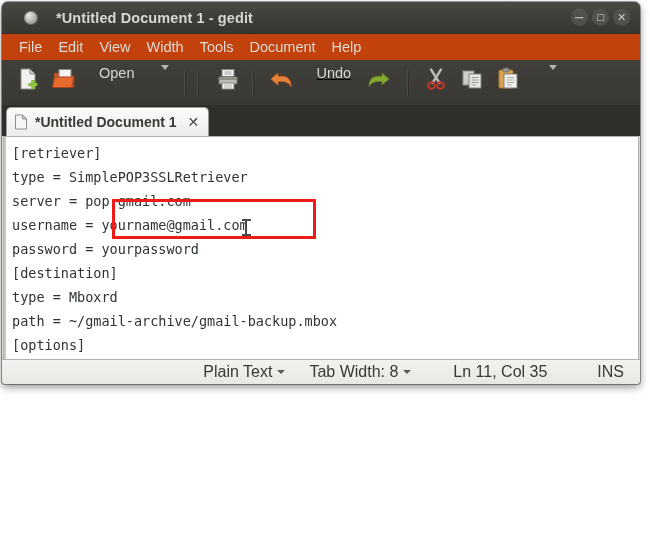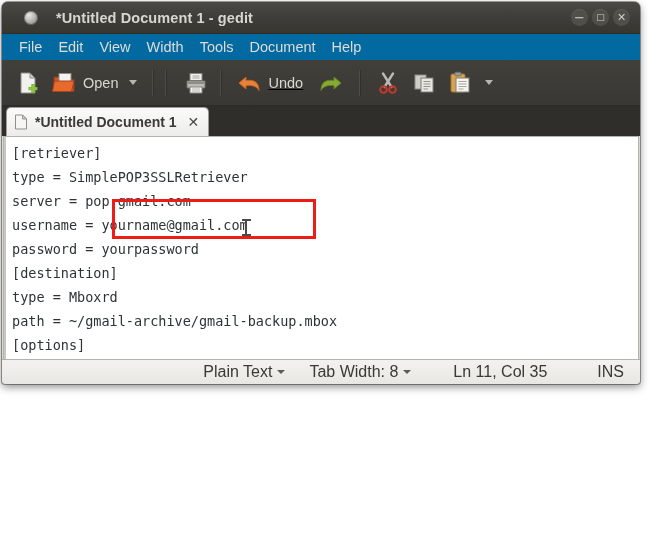--- a/index.html
+++ b/index.html
@@ -84,21 +84,21 @@
     top: 0; left: 0;
     font-family: "DejaVu Sans", sans-serif;
   }
   .wbtn.min i { font-size: 13px; }
   .wbtn.max i { font-size: 9px; }
 
   
   .menubar {
     height: 26px;
     flex: 0 0 26px;
-    background: #0369a1;
+    background: #c2410c;
     display: flex;
     align-items: center;
     padding-left: 9px;
     gap: 0px;
   }
   .menu-item {
     color: #dedcd6;
     font-size: 14.5px;
     padding: 2px 8px;
     white-space: nowrap;
@@ -111,24 +111,23 @@
     height: 45px;
     flex: 0 0 45px;
     background: linear-gradient(to bottom, #403f3a 0%, #393834 100%);
     display: flex;
     align-items: center;
     padding-left: 8px;
     border-bottom: 1px solid #2c2b27;
   }
   .tb-item {
     display: flex;
-    align-items: center;
     height: 36px;
     padding: 0 4px;
-    gap: 5px;
+    gap: 21px;
   }
   .tb-label {
     color: #d9d7d1;
     font-size: 14.5px;
     white-space: nowrap;
   }
   .tb-sep {
     width: 1px;
     height: 26px;
     background: #4e4d48;

